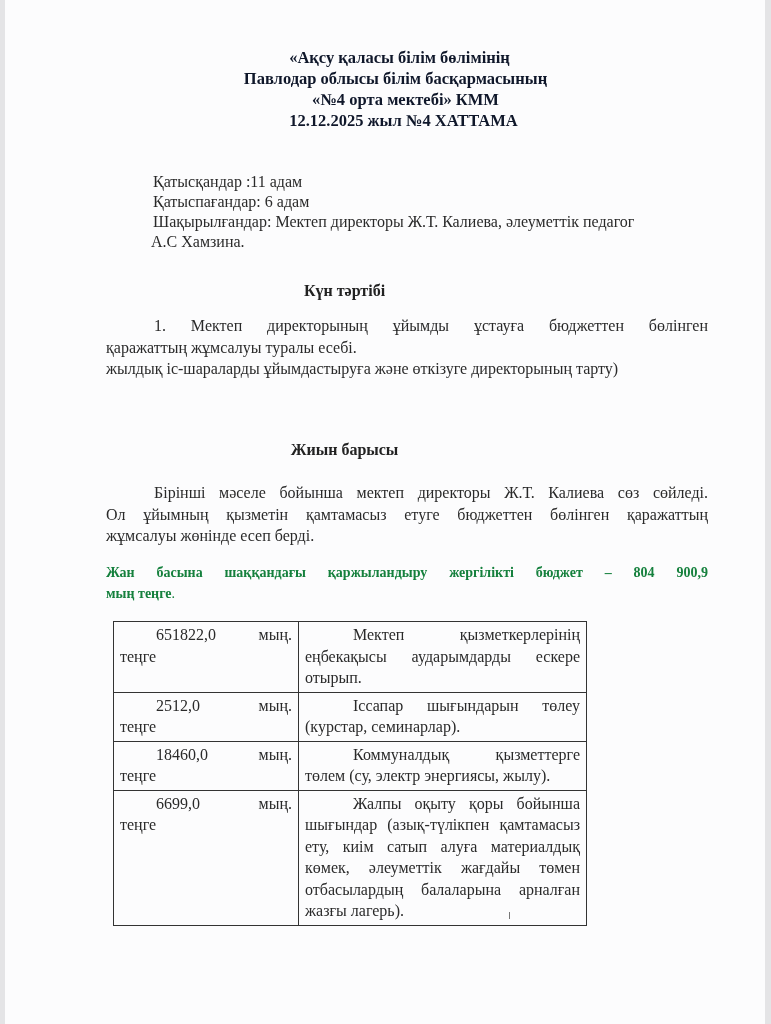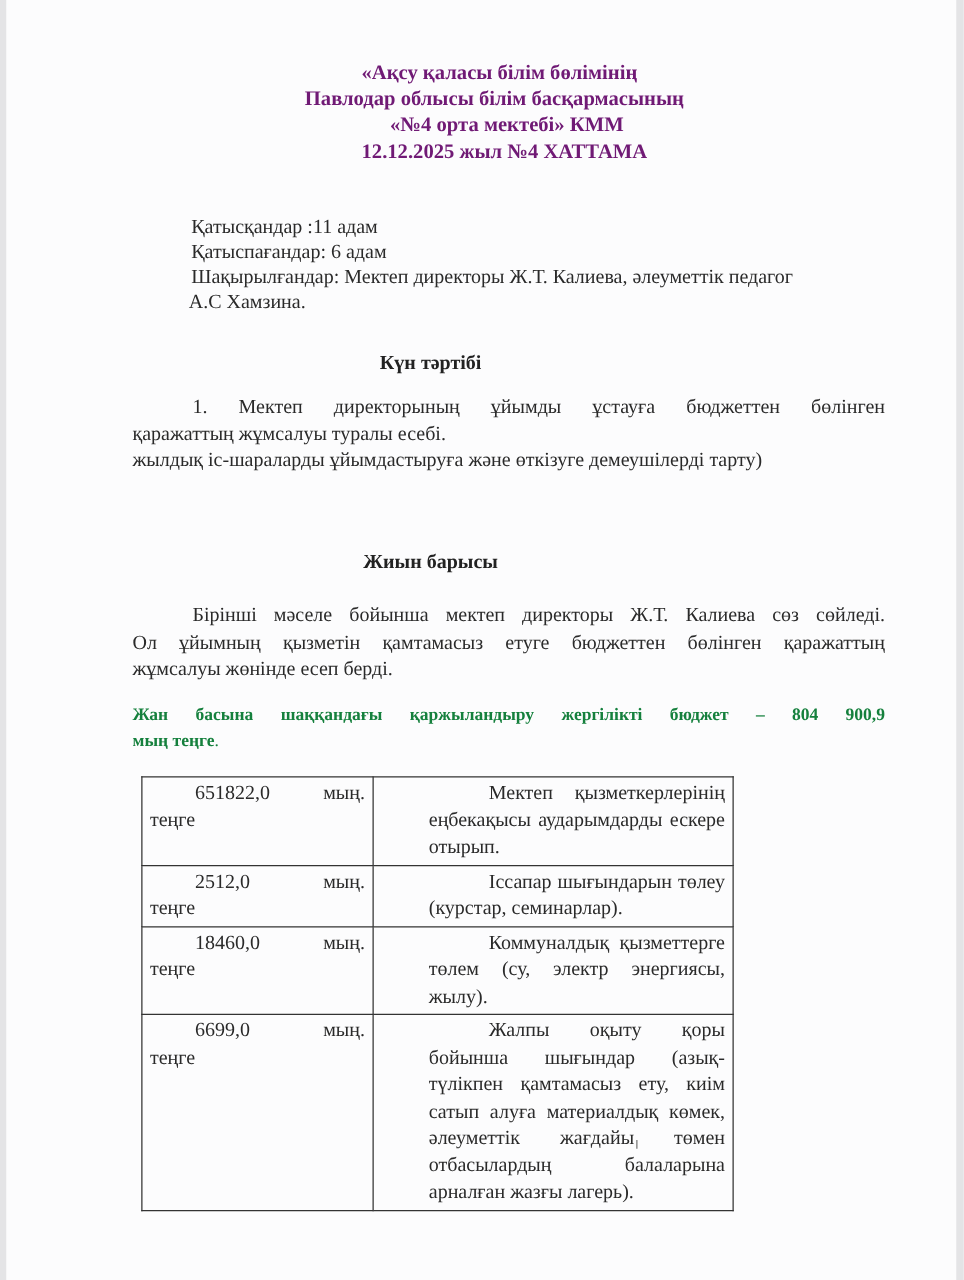--- a/index.html
+++ b/index.html
@@ -10,21 +10,21 @@
     color: #2a2a2a;
     position: relative;
   }
   .page {
     position: absolute; left: 5px; top: 0; width: 760px; height: 1024px;
     background: #fcfcfd;
   }
   .header {
     position: absolute; left: 0; top: 47px; width: 771px;
     text-align: center; font-weight: bold; font-size: 16.5px; line-height: 21px;
-    color: #701a75;
+    color: #0f172a;
   }
   .header div { white-space: nowrap; }
   .hl1 { padding-left: 28px; }
   .hl2 { padding-left: 20px; }
   .hl3 { padding-left: 40px; }
   .hl4 { padding-left: 36px; }
   .hl5 { padding-left: 30px; }
 
   .attend { position: absolute; left: 153px; top: 172px; font-size: 16px; line-height: 20px; }
   .attend .invited { width: 560px; }
@@ -54,21 +54,21 @@
   table.costs {
     position: absolute; left: 113px; top: 621px; width: 474px;
     border-collapse: collapse; font-size: 16px; line-height: 21.5px;
   }
   table.costs td {
     border: 1.5px solid #333; vertical-align: top; padding: 2px 6px 3px 6px;
   }
   td.amount { width: 172px; }
   td.amount .amt-line { display: flex; justify-content: space-between; padding-left: 36px; }
   td.desc { text-align: justify; }
-  td.desc .first { text-indent: 48px; margin-left: 38px; }
+  td.desc .first { text-indent: 48px; }
   .mark { position: absolute; width: 1px; background: #777; }
 </style>
 </head>
 <body>
 
 <div class="page"></div>
 
 <div class="header">
   <div class="hl1">«Ақсу қаласы білім бөлімінің</div>
   <div class="hl2">Павлодар облысы білім басқармасының</div>
@@ -81,21 +81,21 @@
   <div>Қатыспағандар: 6 адам</div>
   <div class="invited">Шақырылғандар: Мектеп директоры Ж.Т. Калиева, әлеуметтік педагог</div>
   <div class="inv2">А.С Хамзина.</div>
 </div>
 
 <div class="section-title agenda-title">Күн тәртібі</div>
 
 <div class="para agenda">
   <p class="indent justify-full">1. Мектеп директорының ұйымды ұстауға бюджеттен бөлінген</p>
   <p>қаражаттың жұмсалуы туралы есебі.</p>
-  <p>жылдық іс-шараларды ұйымдастыруға және өткізуге демеушілерді тарту)</p>
+  <p>жылдық іс-шараларды ұйымдастыруға және өткізуге директорының тарту)</p>
 </div>
 
 <div class="section-title progress-title">Жиын барысы</div>
 
 <div class="para speech">
   <p class="indent justify-full">Бірінші мәселе бойынша мектеп директоры Ж.Т. Калиева сөз сөйледі.</p>
   <p class="justify-full">Ол ұйымның қызметін қамтамасыз етуге бюджеттен бөлінген қаражаттың</p>
   <p>жұмсалуы жөнінде есеп берді.</p>
 </div>
 

